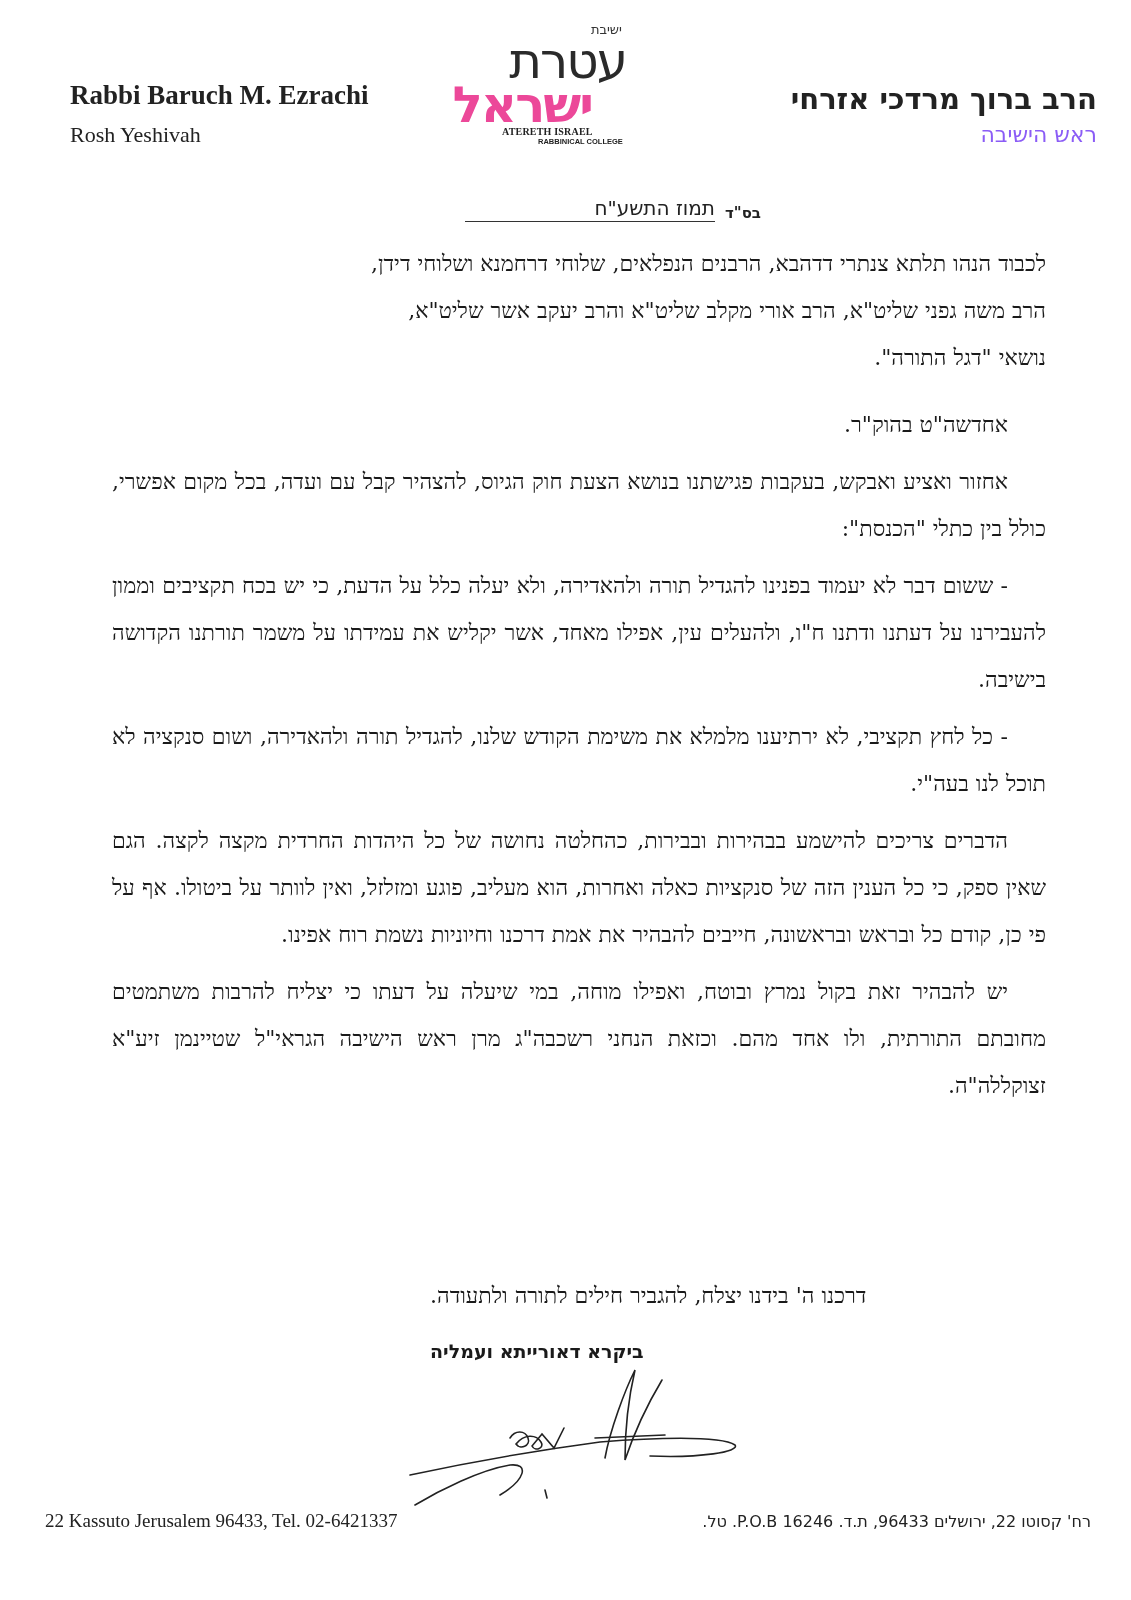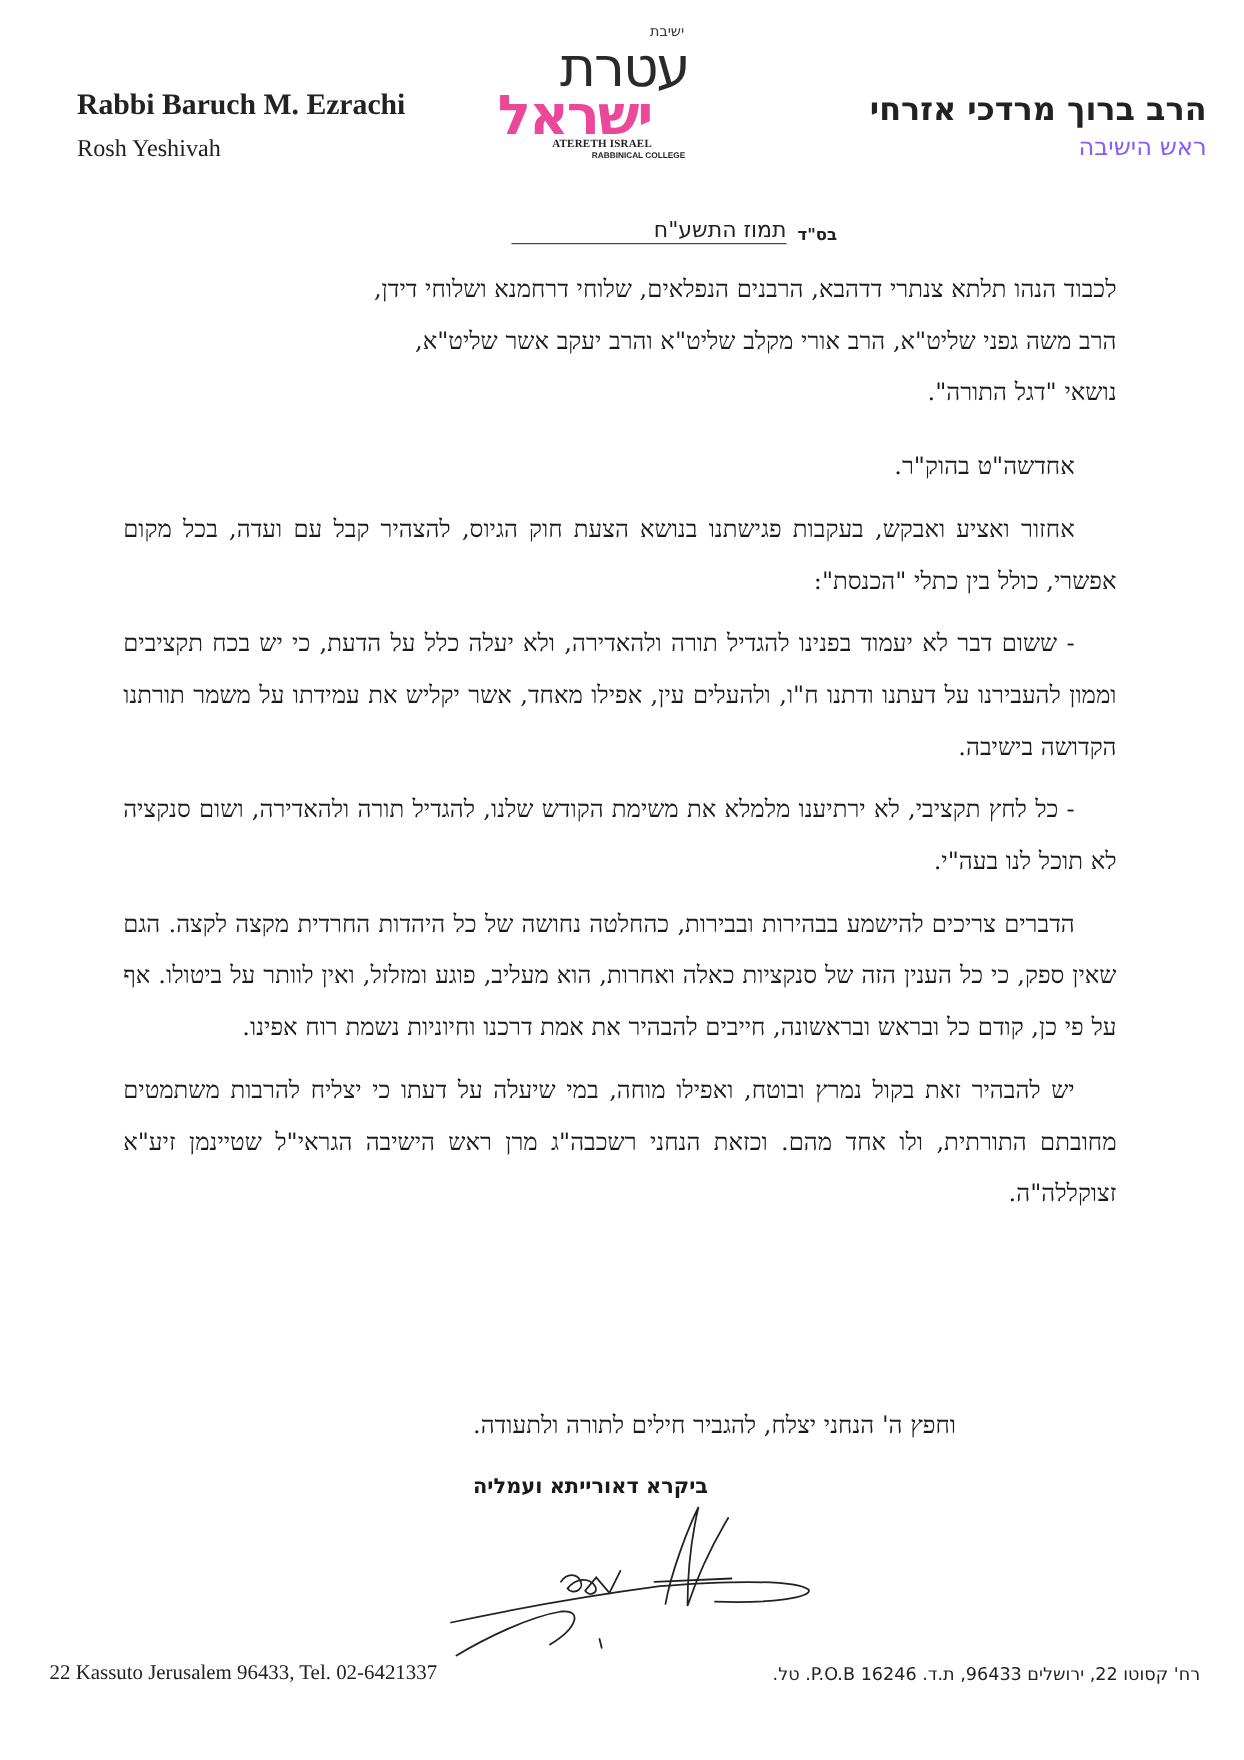--- a/index.html
+++ b/index.html
@@ -47,21 +47,21 @@
     }
     .dateline {
       position: absolute; right: 370px; top: 196px; direction: rtl; display: flex; align-items: flex-end;
       font-family: "DejaVu Sans", sans-serif; color: #222;
     }
     .dateline .bsd { font-size: 15px; font-weight: bold; margin-left: 10px; }
     .dateline .date {
       font-size: 20px; border-bottom: 1.5px solid #333; width: 250px; text-align: right; padding-bottom: 1px;
     }
     .body-text {
-      position: absolute; left: 112px; right: 116px; top: 240px; direction: rtl;
+      position: absolute; left: 112px; right: 85px; top: 240px; direction: rtl;
       font-family: "DejaVu Serif", serif; font-size: 22px; line-height: 47px; color: #1a1a1a;
       text-align: justify;
     }
     .body-text p { margin: 0 0 10px 0; }
     .body-text p.indent { text-indent: 0; padding-right: 38px; }
     .body-text p.ind { text-indent: 38px; }
     .body-text p.addr { margin-bottom: 0; }
     .body-text p.addr-last { margin-bottom: 20px; }
     .closing {
       position: absolute; left: 430px; top: 1283px; direction: rtl;
@@ -110,21 +110,21 @@
     <p class="addr">הרב משה גפני שליט"א, הרב אורי מקלב שליט"א והרב יעקב אשר שליט"א,</p>
     <p class="addr-last">נושאי "דגל התורה".</p>
     <p class="indent">אחדשה"ט בהוק"ר.</p>
     <p class="ind">אחזור ואציע ואבקש, בעקבות פגישתנו בנושא הצעת חוק הגיוס, להצהיר קבל עם ועדה, בכל מקום אפשרי, כולל בין כתלי "הכנסת":</p>
     <p class="ind">- ששום דבר לא יעמוד בפנינו להגדיל תורה ולהאדירה, ולא יעלה כלל על הדעת, כי יש בכח תקציבים וממון להעבירנו על דעתנו ודתנו ח"ו, ולהעלים עין, אפילו מאחד, אשר יקליש את עמידתו על משמר תורתנו הקדושה בישיבה.</p>
     <p class="ind">- כל לחץ תקציבי, לא ירתיענו מלמלא את משימת הקודש שלנו, להגדיל תורה ולהאדירה, ושום סנקציה לא תוכל לנו בעה"י.</p>
     <p class="ind">הדברים צריכים להישמע בבהירות ובבירות, כהחלטה נחושה של כל היהדות החרדית מקצה לקצה. הגם שאין ספק, כי כל הענין הזה של סנקציות כאלה ואחרות, הוא מעליב, פוגע ומזלזל, ואין לוותר על ביטולו. אף על פי כן, קודם כל ובראש ובראשונה, חייבים להבהיר את אמת דרכנו וחיוניות נשמת רוח אפינו.</p>
     <p class="ind">יש להבהיר זאת בקול נמרץ ובוטח, ואפילו מוחה, במי שיעלה על דעתו כי יצליח להרבות משתמטים מחובתם התורתית, ולו אחד מהם. וכזאת הנחני רשכבה"ג מרן ראש הישיבה הגראי"ל שטיינמן זיע"א זצוקללה"ה.</p>
   </div>
 
-  <div class="closing">וחפץ ה' הנחני יצלח, להגביר חילים לתורה ולתעודה.</div>
+  <div class="closing">דרכנו ה' בידנו יצלח, להגביר חילים לתורה ולתעודה.</div>
   <div class="signoff">ביקרא דאורייתא ועמליה</div>
 
   <svg class="signature" viewBox="0 0 340 160">
     <g fill="none" stroke="#222" stroke-width="1.6" stroke-linecap="round">
       <path d="M10 125 C 80 110, 140 100, 200 92 C 250 88, 320 85, 335 95 C 340 102, 300 108, 250 106"></path>
       <path d="M110 88 c 5 -8, 15 -8, 18 0 c 3 8, -8 12, -12 6 c 8 -10, 20 -10, 25 -2 c 4 6, -6 10, -9 4 l 10 -12 l 12 14 l 10 -20"></path>
       <path d="M205 108 C 210 80, 225 40, 235 20 C 228 50, 225 80, 225 110 C 235 80, 250 50, 262 30"></path>
       <path d="M195 88 L 265 85"></path>
       <path d="M15 155 C 40 140, 80 120, 110 115 C 130 113, 125 130, 100 145"></path>
       <path d="M145 140 l 2 8"></path>

